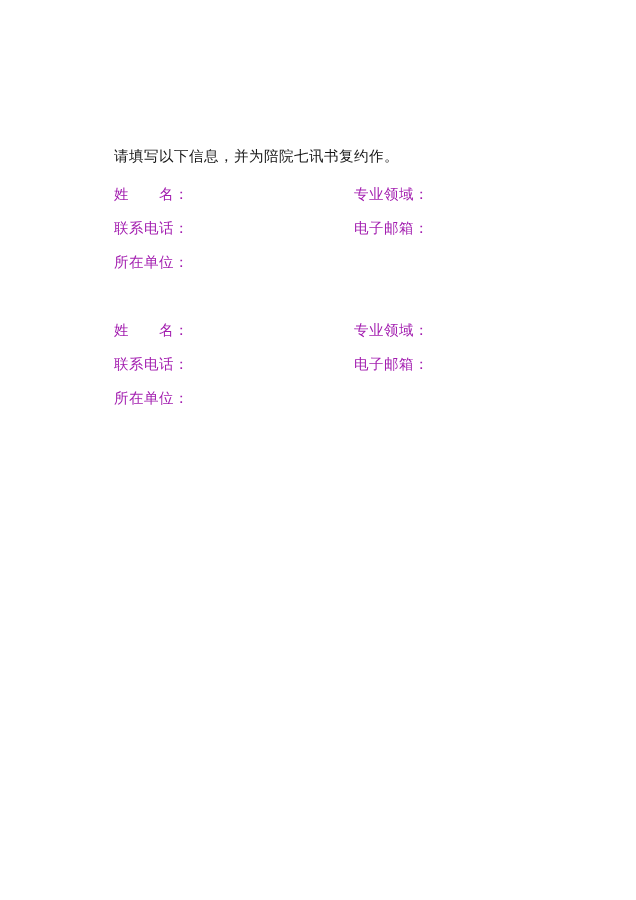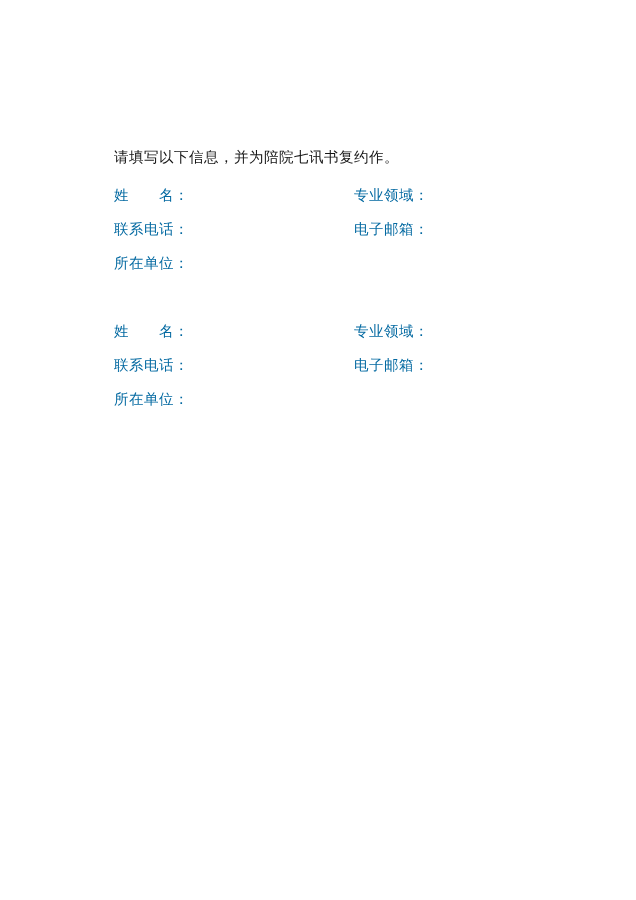--- a/index.html
+++ b/index.html
@@ -16,20 +16,21 @@
     overflow: hidden;
   }
   .page {
     position: absolute;
     left: 0;
     top: 0;
     width: 636px;
     height: 900px;
     background: #ffffff;
     box-sizing: border-box;
+    font-family: Liberation Mono, monospace;
   }
   .doc-body {
     position: absolute;
     left: 114px;
     top: 140px;
     width: 420px;
   }
   .para {
     font-size: 14.5px;
     line-height: 34px;
@@ -40,21 +41,21 @@
   .field-row {
     display: flex;
     flex-direction: row;
     align-items: baseline;
     line-height: 34px;
   }
   .field-label {
     font-size: 14.5px;
     letter-spacing: 0.5px;
     white-space: pre;
-    color: #0369a1;
+    color: #a21caf;
   }
   .field-left {
     width: 240px;
     flex: 0 0 240px;
   }
   .field-right {
     flex: 0 0 auto;
   }
   .block-gap {
     height: 34px;

